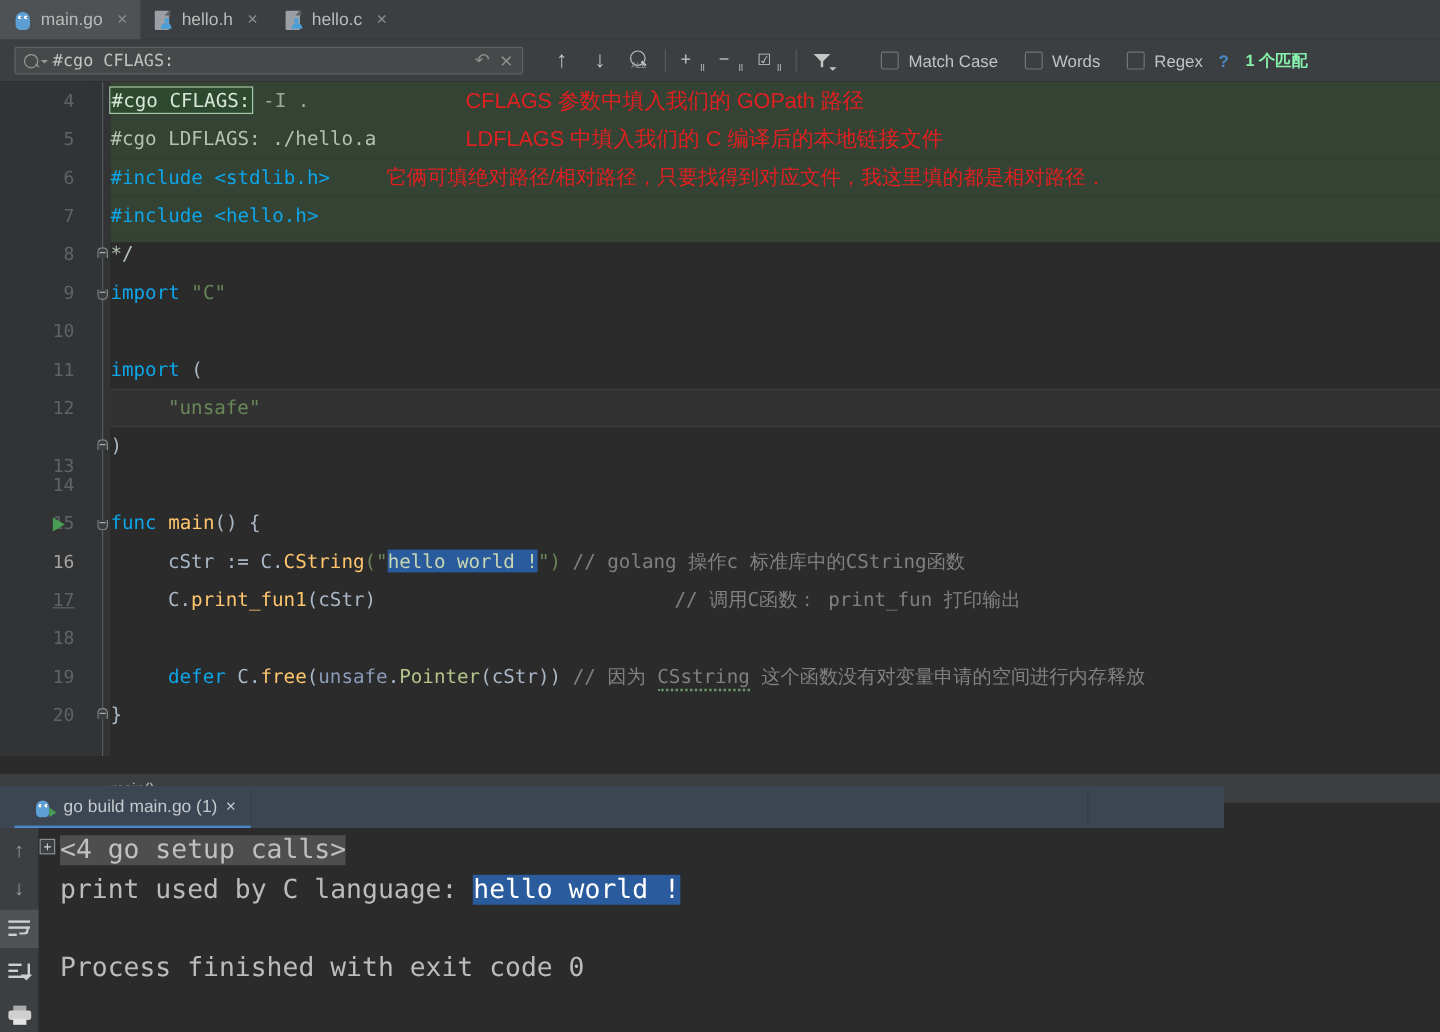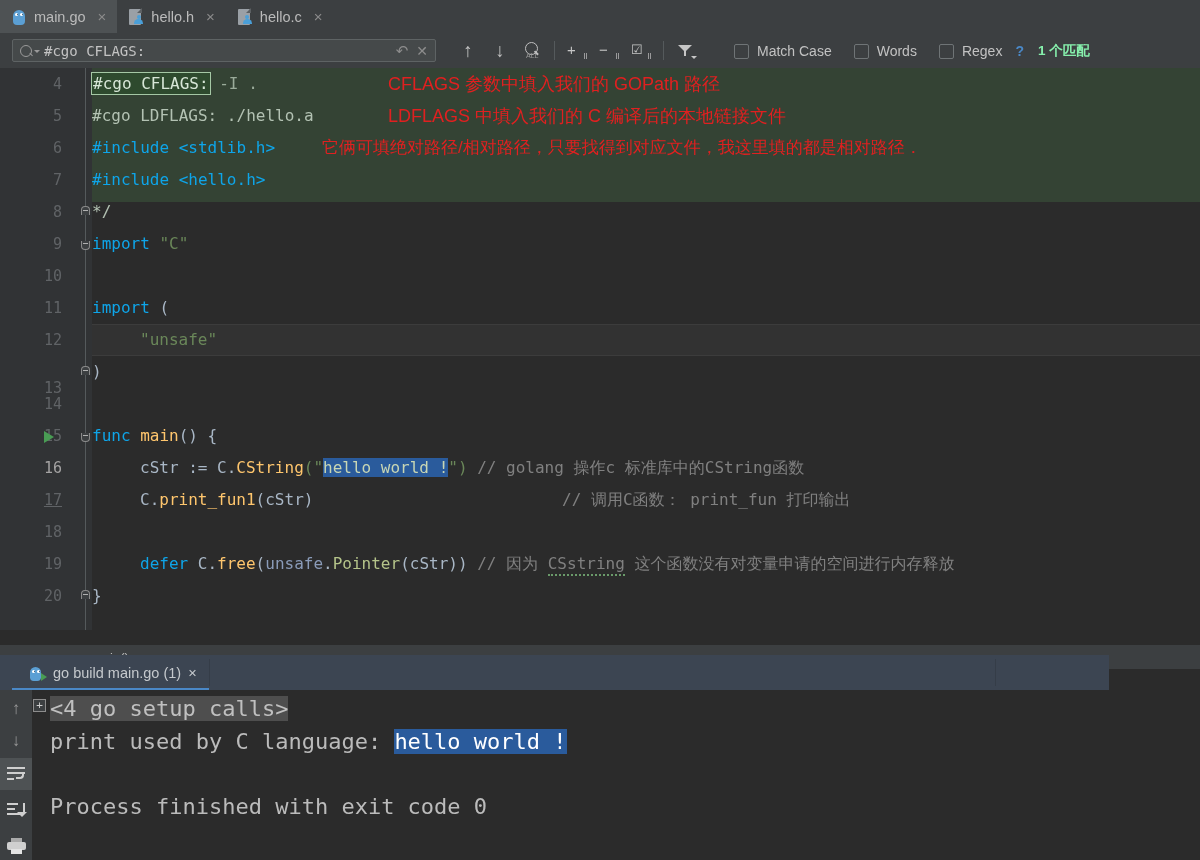--- a/index.html
+++ b/index.html
@@ -141,21 +141,21 @@
   .funnel:after {
     content: ""; position: absolute; left: 7px; top: 9px;
     width: 2px; height: 5px; background: #c6c6c6;
   }
   .fcaret {
     position: absolute; right: -2px; bottom: 1px; width: 0; height: 0;
     border-left: 3px solid transparent; border-right: 3px solid transparent;
     border-top: 3.5px solid #c6c6c6;
   }
 
-  .chk { display: flex; align-items: flex-end; gap: 8px; margin-left: 14px; }
+  .chk { display: flex; align-items: flex-start; gap: 8px; margin-left: 14px; }
   .chkbox {
     width: 15px; height: 15px; border: 1.5px solid #6f7476;
     border-radius: 2px; background: #3c3f41;
   }
   .chklabel { font-size: 14px; color: #c2c2c2; white-space: nowrap; }
   .qmark { color: #4a88c7; font-size: 14px; font-weight: bold; margin-left: 5px; }
   .matchcount {
     font-size: 13.5px; color: #86efac; margin-left: 14px; white-space: nowrap; font-weight: bold;
   }
 
@@ -244,21 +244,21 @@
   
   .breadcrumb {
     position: absolute; left: 0; top: 644px; width: 1200px; height: 25px;
     background: #3c3f41; border-top: 1px solid #2b2b2b;
     display: flex; align-items: center;
   }
   .bcitem { font-size: 13px; color: #bbbbbb; margin-left: 92px; }
 
   
   .runbar {
-    position: absolute; left: 0; top: 655px; width: 1109px; height: 35px;
+    position: absolute; left: 0; top: 655px; width: 1020px; height: 35px;
     background: #3c4552;
     display: flex; align-items: stretch;
   }
   .runtab {
     display: flex; align-items: center; gap: 7px;
     padding: 0 12px 0 30px; position: relative;
     font-size: 14.5px; color: #c5c9cd;
   }
   .runtab:after {
     content: ""; position: absolute; left: 12px; right: 0; bottom: 0;

